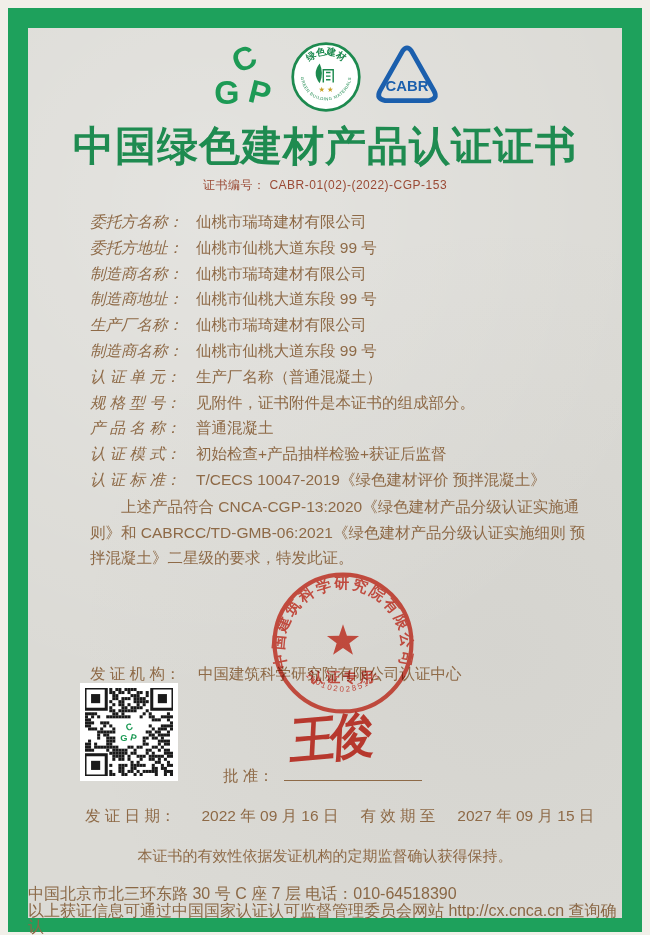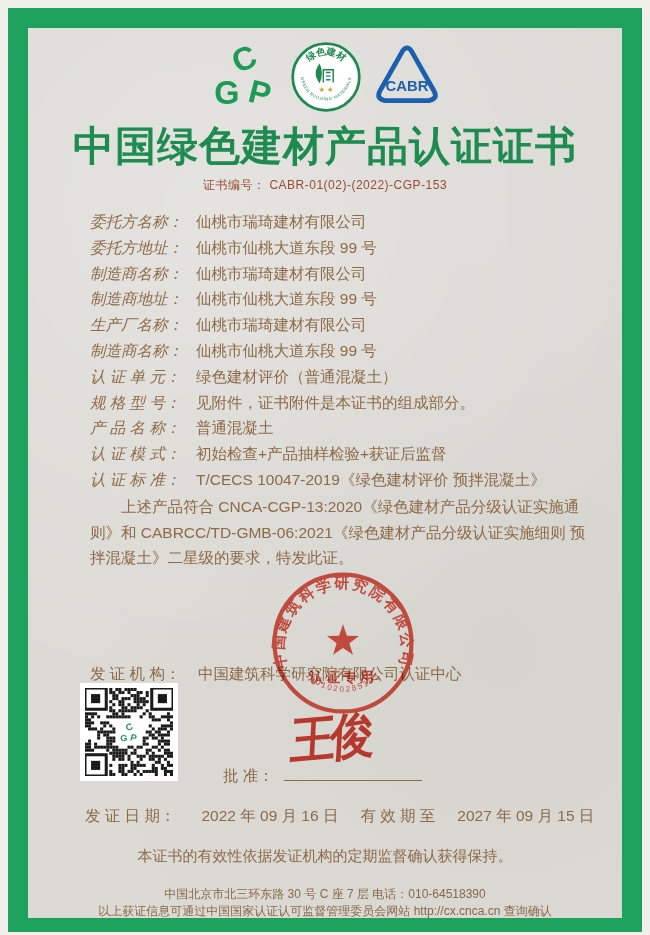--- a/index.html
+++ b/index.html
@@ -74,22 +74,22 @@
     font-size:15.5px;color:#8e6a47;white-space:nowrap;
   }
   .daterow .gap1{width:26px;}
   .daterow .gap2{width:22px;}
   .daterow .gap3{width:22px;}
   .validity{
     position:absolute;left:0;top:819px;width:100%;text-align:center;
     font-size:15px;color:#8e6a47;
   }
   .footer{
-    position:absolute;left:0;top:858px;width:100%;text-align:center;
-    font-size:12px;line-height:16.5px;color:#8a6846;
+    position:absolute;left:0;top:858px;width:100%;
+    font-size:16px;line-height:16.5px;color:#8a6846;
   }
 </style>
 </head>
 <body>
 
 <div class="frame"></div>
 
 <div class="paper">
 
   <div class="logos">
@@ -148,21 +148,21 @@
     <div class="row">
       <span class="label">生产厂名称：</span>
       <span class="value">仙桃市瑞琦建材有限公司</span>
     </div>
     <div class="row">
       <span class="label">制造商名称：</span>
       <span class="value">仙桃市仙桃大道东段 99 号</span>
     </div>
     <div class="row">
       <span class="label">认 证 单 元：</span>
-      <span class="value">绿色建材评价（普通混凝土）</span>
+      <span class="value">生产厂名称（普通混凝土）</span>
     </div>
     <div class="row">
       <span class="label">规 格 型 号：</span>
       <span class="value">见附件，证书附件是本证书的组成部分。</span>
     </div>
     <div class="row">
       <span class="label">产 品 名 称：</span>
       <span class="value">普通混凝土</span>
     </div>
     <div class="row">

